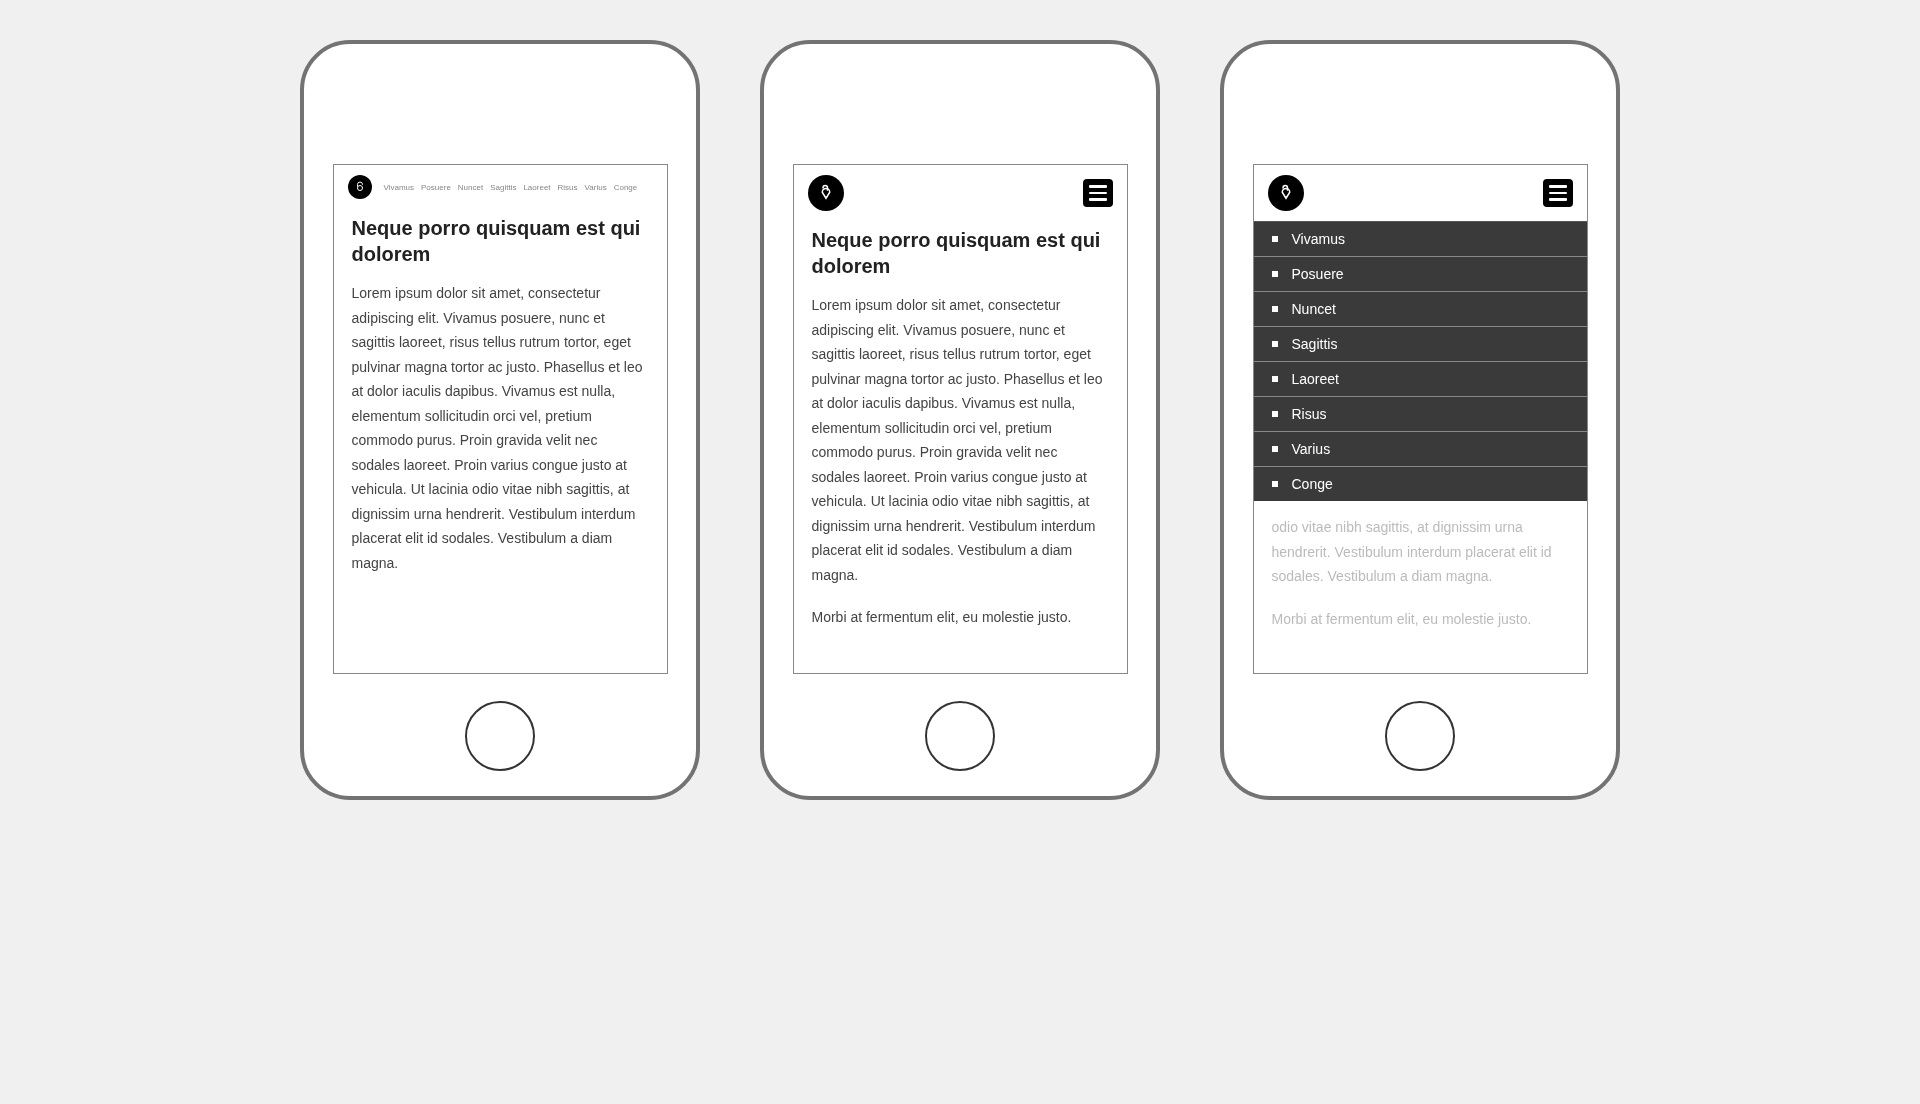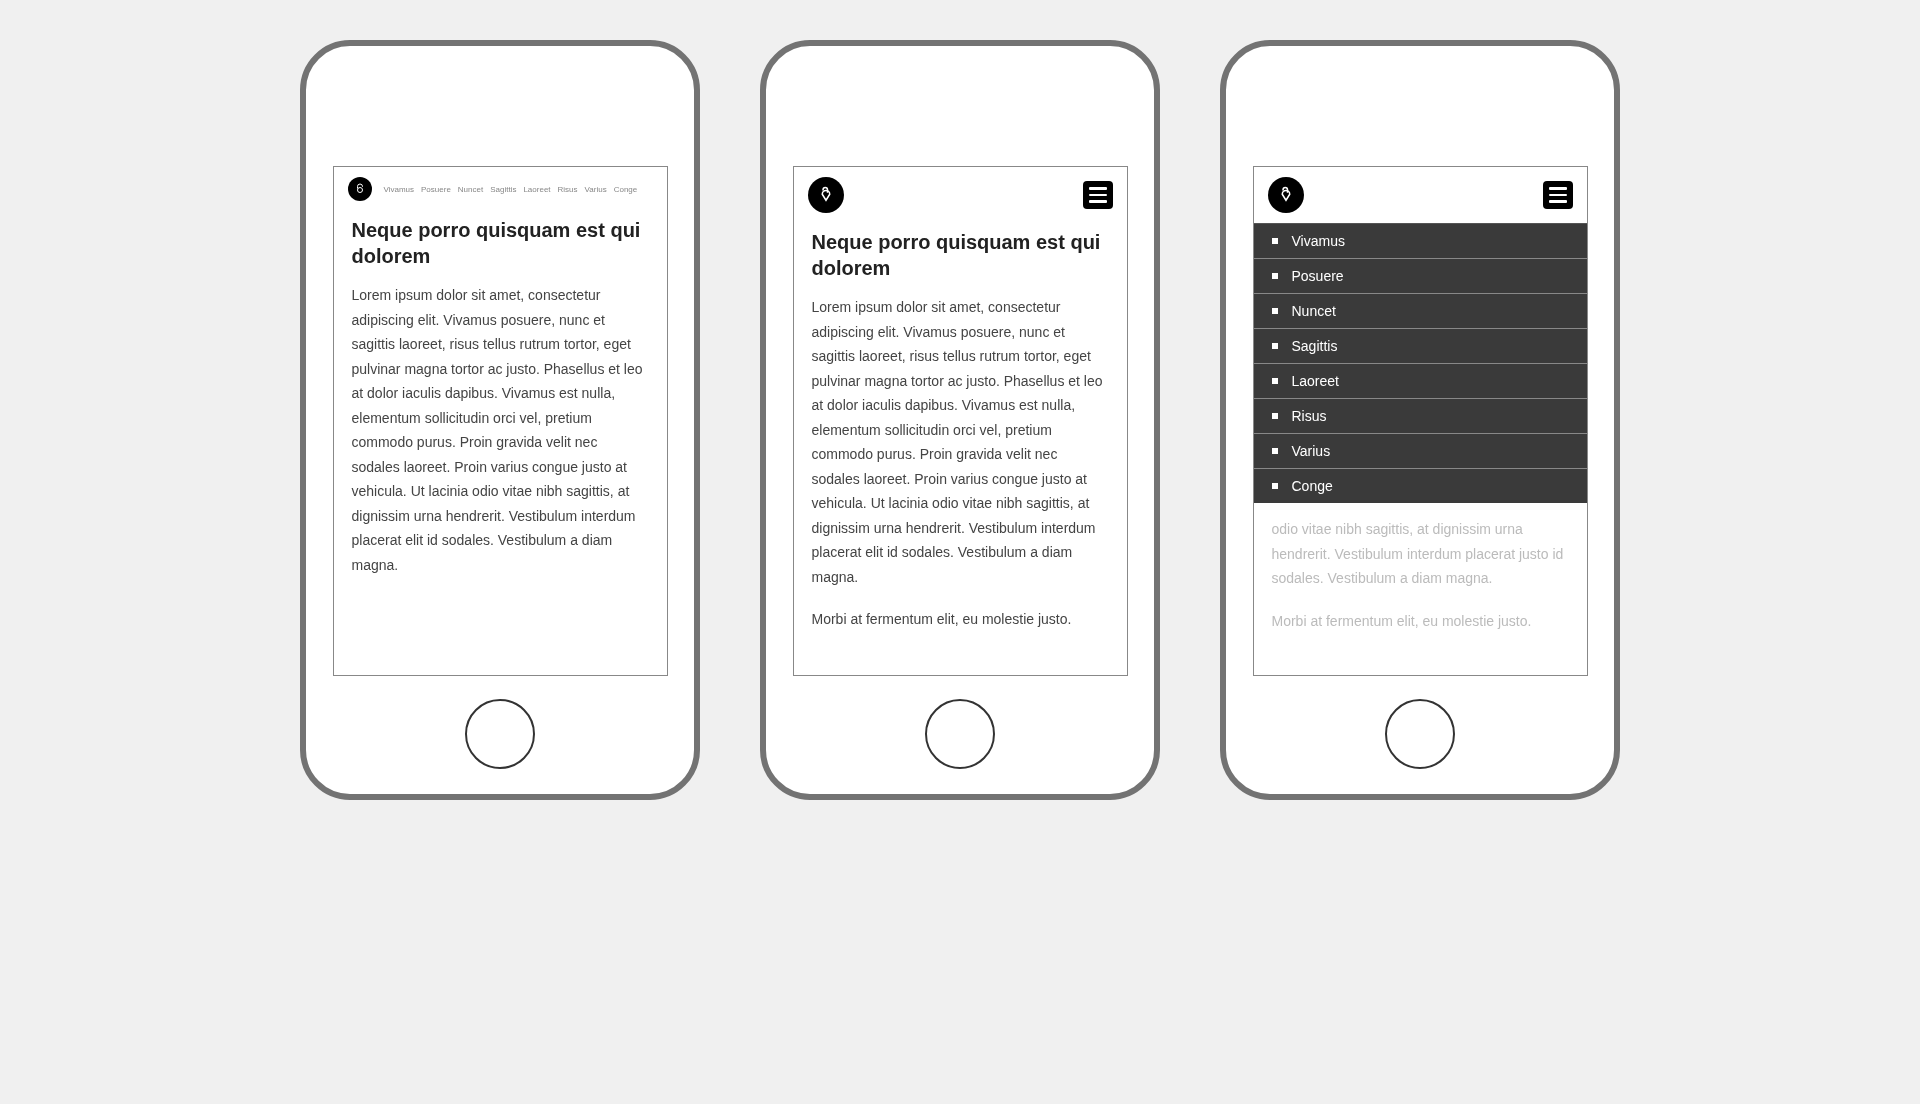--- a/index.html
+++ b/index.html
@@ -8,21 +8,21 @@
     font-family: Arial, Helvetica, sans-serif;
     padding: 40px;
     display: flex;
     justify-content: center;
     gap: 60px;
   }
   .phone {
     width: 400px;
     height: 760px;
     background: #fff;
-    border: 6px solid #737373;
+    border: 4px solid #737373;
     border-radius: 50px;
     position: relative;
     padding-top: 120px;
     padding-bottom: 90px;
     display: flex;
     flex-direction: column;
     align-items: center;
   }
   .screen {
     width: 335px;
@@ -245,18 +245,18 @@
       <div class="dropdown-item">
           <span class="bullet"></span>
           <span>Varius</span>
         </div>
       <div class="dropdown-item">
           <span class="bullet"></span>
           <span>Conge</span>
         </div>
     </div>
     <div class="faded">
-      <p>odio vitae nibh sagittis, at dignissim urna hendrerit. Vestibulum interdum placerat justo id sodales. Vestibulum a diam magna.</p>
+      <p>odio vitae nibh sagittis, at dignissim urna hendrerit. Vestibulum interdum placerat elit id sodales. Vestibulum a diam magna.</p>
       <p>Morbi at fermentum elit, eu molestie justo.</p>
     </div>
   </div>
   <div class="home-btn"></div>
 </div>
 
 </body></html>

